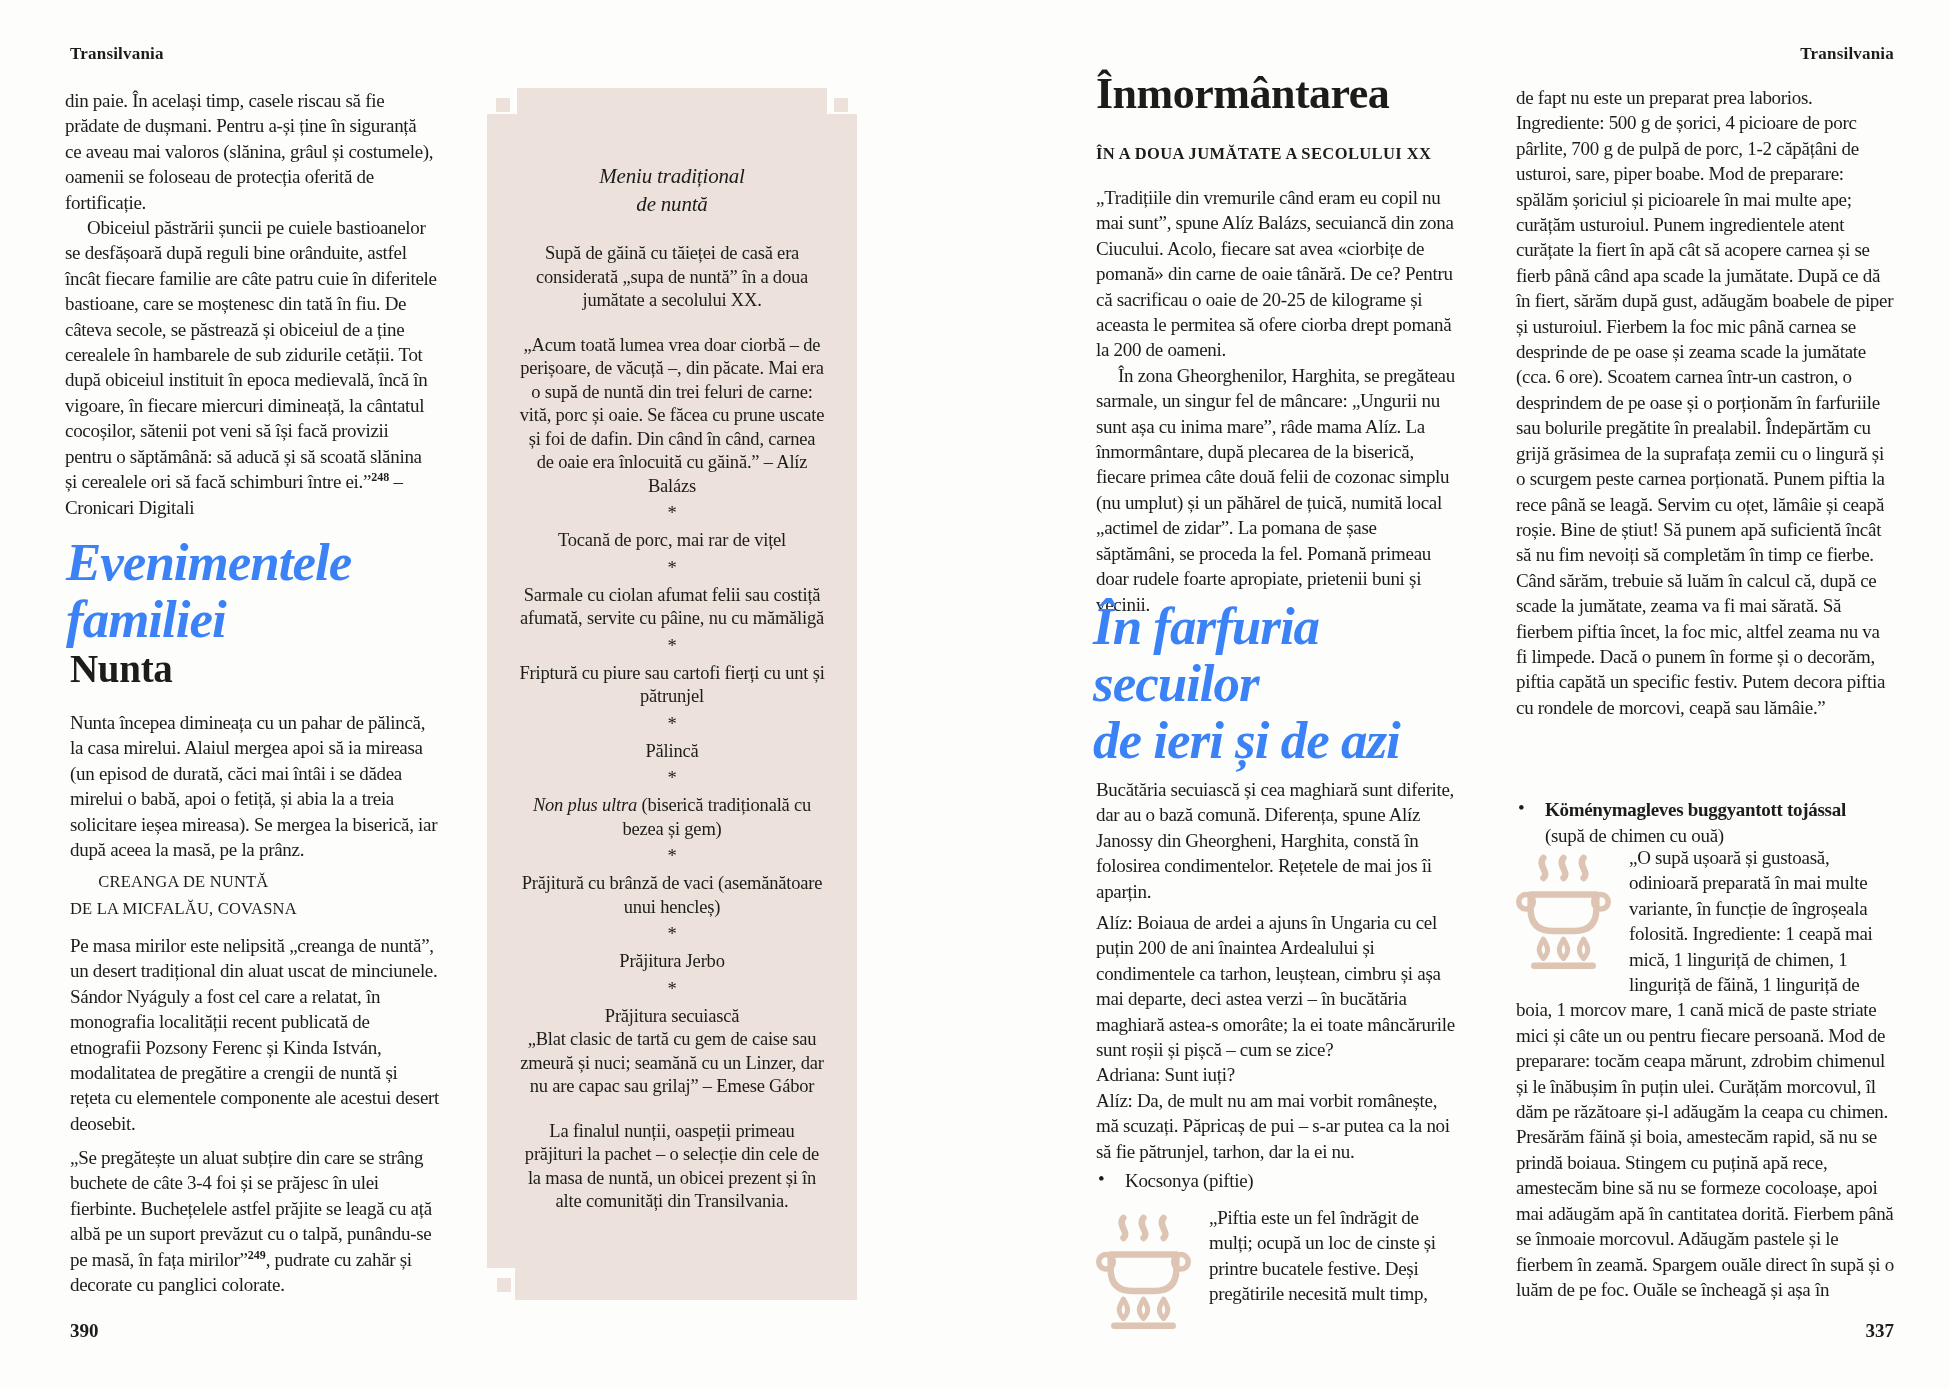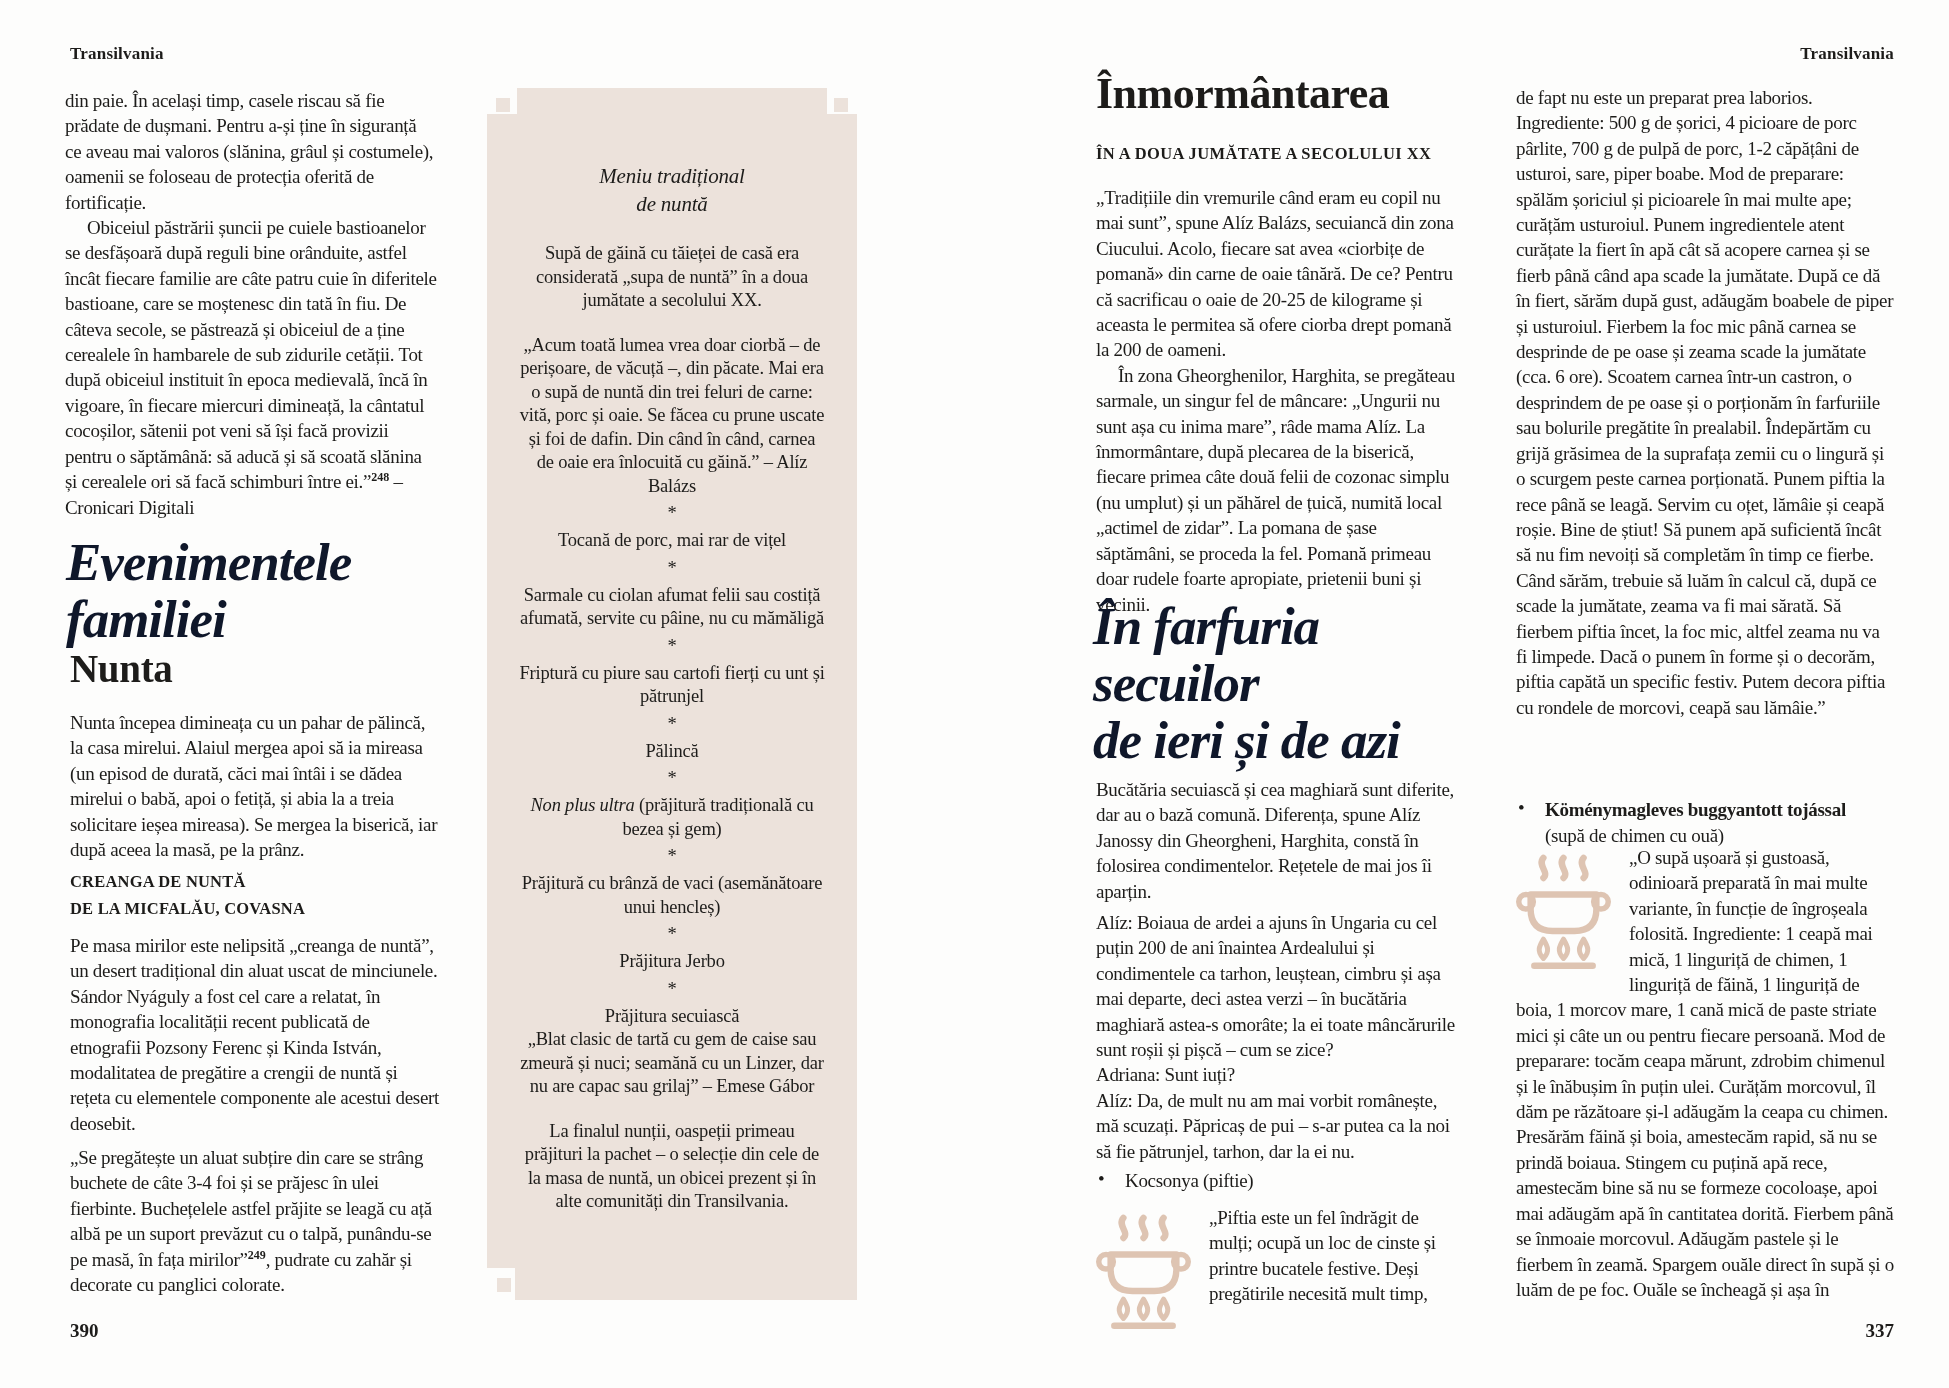--- a/index.html
+++ b/index.html
@@ -4,25 +4,25 @@
 <style>
   html,body {margin:0; padding:0; background:#e9e9e9;}
   .canvas {position:relative; width:1949px; height:1388px; background:#fdfdfc;
            font-family:"Liberation Serif", serif; color:#1d1c1a; overflow:hidden;}
   .abs {position:absolute;}
   .body-text {font-size:19px; line-height:25.4px; letter-spacing:-0.3px;}
   .body-text p {margin:0;}
   .indent {text-indent:22px;}
   .running-head {font-size:17px; font-weight:bold; letter-spacing:0.2px;}
   .page-num {font-size:19px; font-weight:bold;}
-  .section-title {font-style:italic; font-weight:bold; color:#0f172a;
+  .section-title {font-style:italic; font-weight:bold; color:#3b82f6;
                   font-size:53px; line-height:57px; letter-spacing:-1px; margin:0;}
   .sub-title {font-weight:bold; font-size:39px; letter-spacing:-0.3px; margin:0;}
   .kicker {font-weight:bold; font-size:16.5px; letter-spacing:0.4px;}
-  .mini-head {font-weight:bold; font-size:16.5px; line-height:27px; letter-spacing:0.2px;}
+  .mini-head {font-weight:normal; font-size:16.5px; line-height:27px; letter-spacing:0.2px;text-align:center;}
   sup.fn {font-size:12px; font-weight:bold; line-height:0; letter-spacing:0;}
   .page-title {font-weight:bold; font-size:44px; line-height:48px; letter-spacing:-0.5px; margin:0;}
 
   
   .menu-box-part {position:absolute; background:#ece2db;}
   .menu-content {position:absolute; left:28px; top:74px; width:314px; text-align:center;
                  font-size:18.5px; line-height:23.5px; letter-spacing:-0.2px;}
   .mb-title {font-weight:normal; font-style:italic; font-size:21px; line-height:28px; margin:0 0 24px 0;}
   .mb-item {margin:4px;}
   .mb-star {line-height:23px;}
@@ -85,21 +85,21 @@
       <p class="mb-item">„Acum toată lumea vrea doar ciorbă – de perișoare, de văcuță –, din păcate. Mai era o supă de nuntă din trei feluri de carne: vită, porc și oaie. Se făcea cu prune uscate și foi de dafin. Din când în când, carnea de oaie era înlocuită cu găină.” – Alíz Balázs</p>
       <div class="mb-star">*</div>
       <p class="mb-item">Tocană de porc, mai rar de vițel</p>
       <div class="mb-star">*</div>
       <p class="mb-item">Sarmale cu ciolan afumat felii sau costiță afumată, servite cu pâine, nu cu mămăligă</p>
       <div class="mb-star">*</div>
       <p class="mb-item">Friptură cu piure sau cartofi fierți cu unt și pătrunjel</p>
       <div class="mb-star">*</div>
       <p class="mb-item">Pălincă</p>
       <div class="mb-star">*</div>
-      <p class="mb-item"><span class="ital">Non plus ultra</span><span> (prăjitură tradițională cu bezea și gem)</span></p>
+      <p class="mb-item"><span class="ital">Non plus ultra</span><span> (biserică tradițională cu bezea și gem)</span></p>
       <div class="mb-star">*</div>
       <p class="mb-item">Prăjitură cu brânză de vaci (asemănătoare unui hencleș)</p>
       <div class="mb-star">*</div>
       <p class="mb-item">Prăjitura Jerbo</p>
       <div class="mb-star">*</div>
       <p class="mb-item"><span>Prăjitura secuiască</span><br><span>„Blat clasic de tartă cu gem de caise sau zmeură și nuci; seamănă cu un Linzer, dar nu are capac sau grilaj” – Emese Gábor</span></p>
       <div class="mb-gap"></div>
       <p class="mb-item">La finalul nunții, oaspeții primeau prăjituri la pachet – o selecție din cele de la masa de nuntă, un obicei prezent și în alte comunități din Transilvania.</p>
     </div>
   </div>

